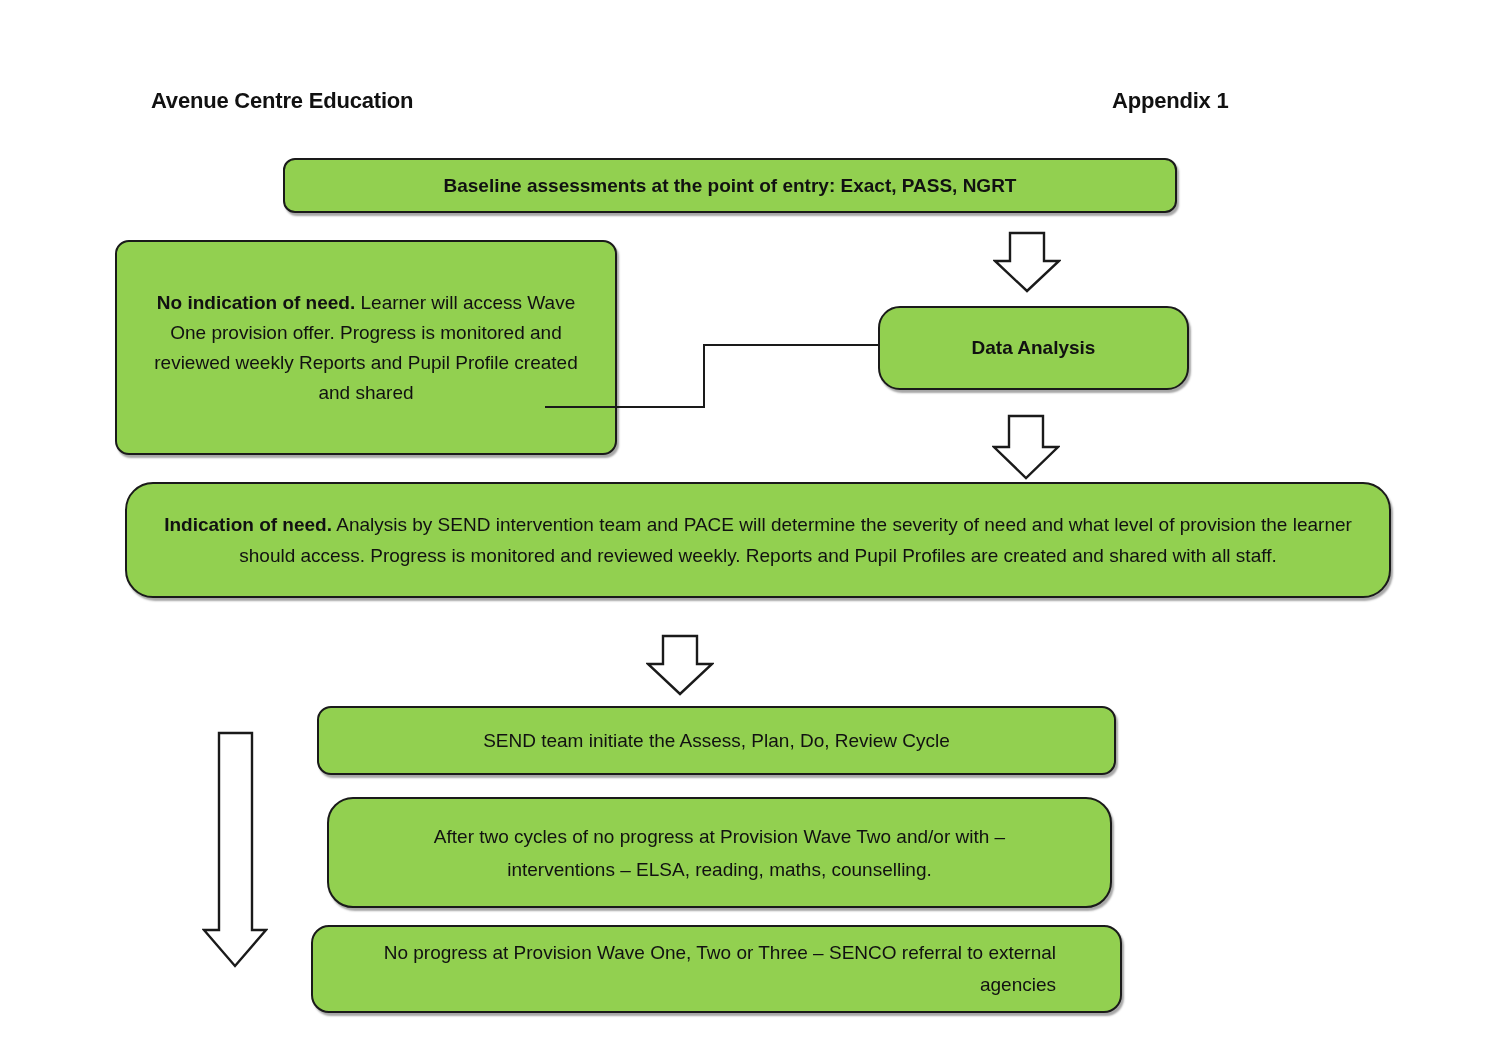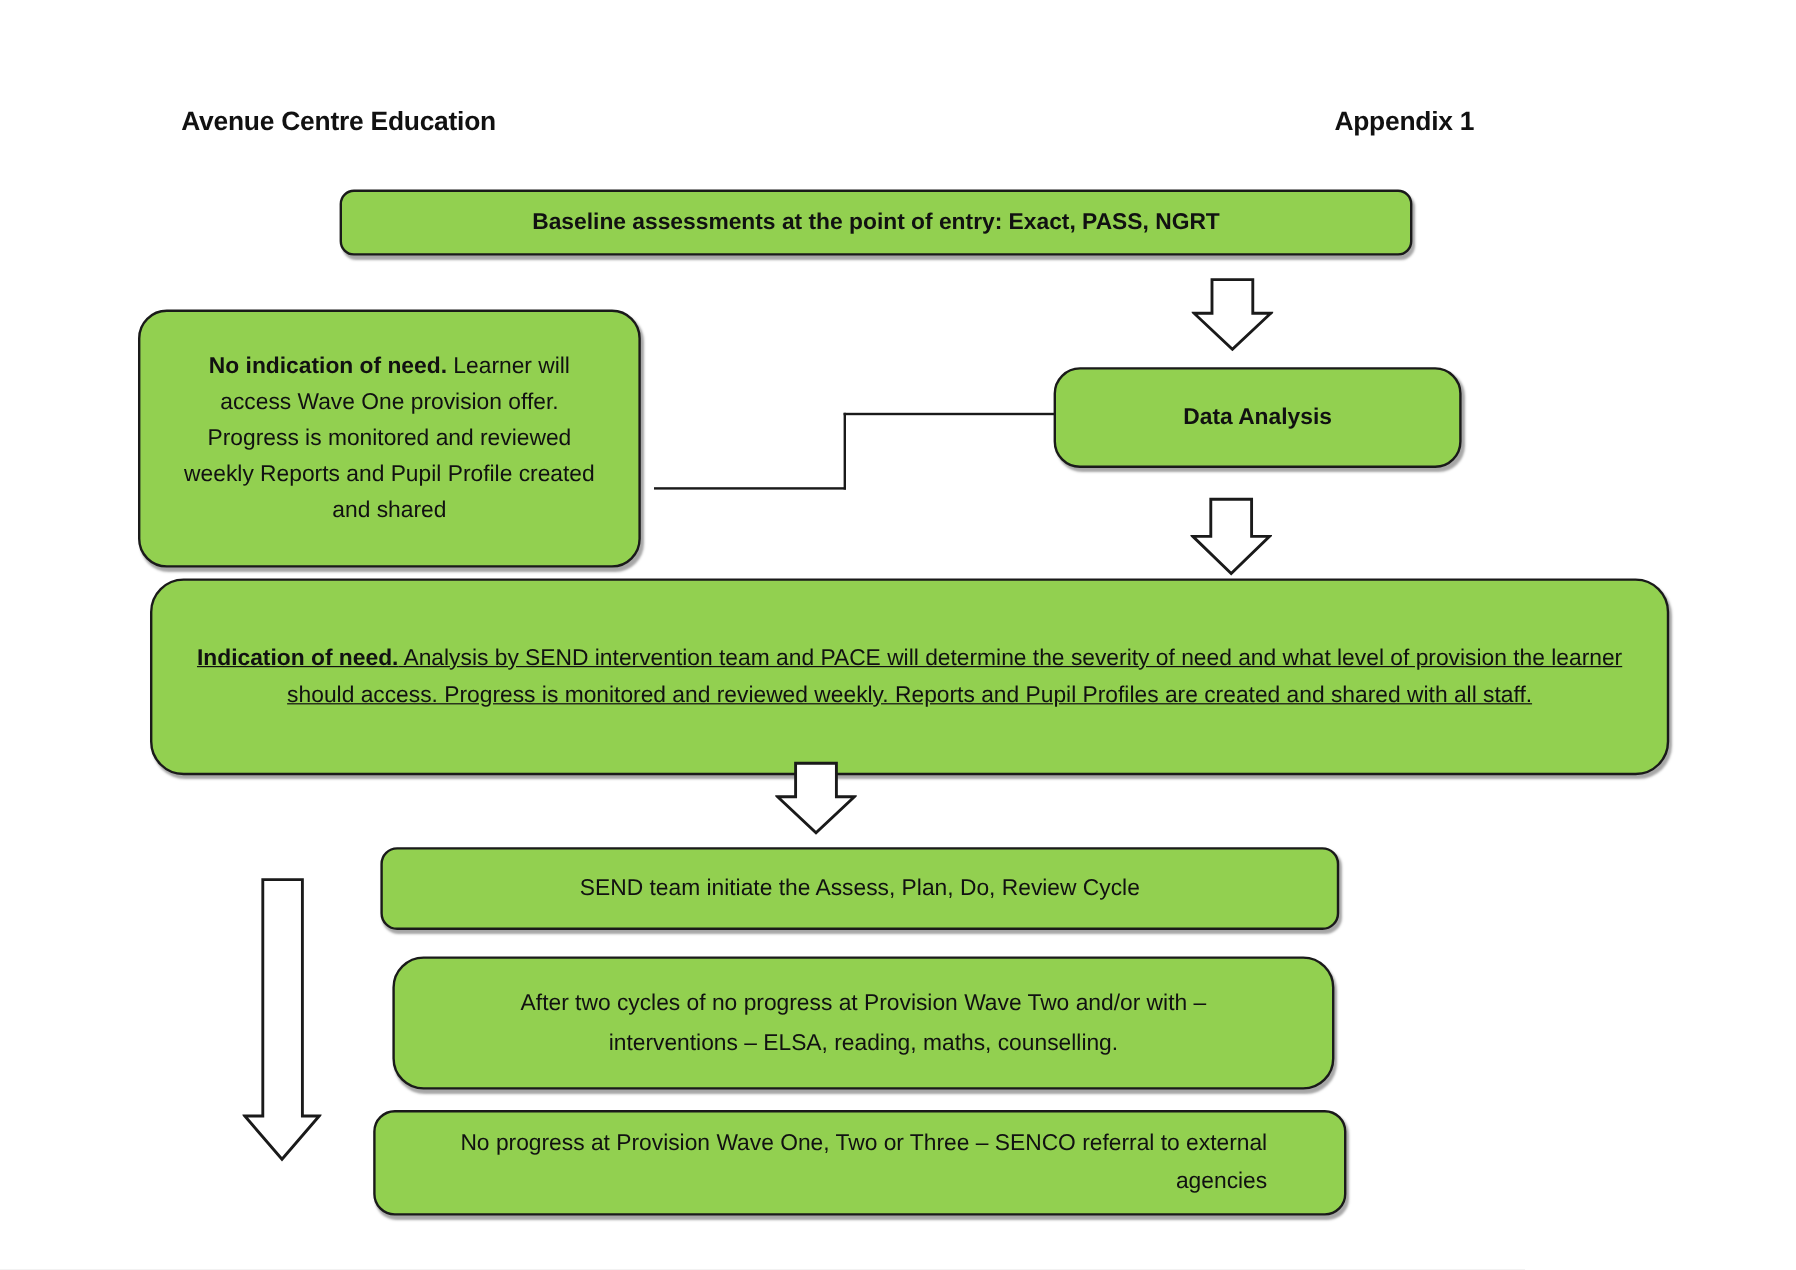--- a/index.html
+++ b/index.html
@@ -36,23 +36,23 @@
     border:2px solid var(--box_border);
     box-shadow:2px 3px 2px rgba(0,0,0,0.35);
     display:flex;align-items:center;justify-content:center;
     text-align:center;
     font-size:19px;line-height:30px;
   }
   .box .txt{width:100%;}
   .b{font-weight:bold;}
 
   #baseline{left:283px;top:158px;width:894px;height:55px;border-radius:12px;font-weight:bold;}
-  #no-indication{left:115px;top:258px;width:419px;height:215px;border-radius:24px;padding:0 26px;}
-  #data-analysis{left:878px;top:306px;width:340px;height:84px;border-radius:22px;font-weight:bold;}
-  #indication{left:125px;top:482px;width:1266px;height:164px;border-radius:28px;padding:0 34px;line-height:31px;text-decoration:underline;}
+  #no-indication{left:115px;top:240px;width:502px;height:215px;border-radius:14px;padding:0 26px;}
+  #data-analysis{left:878px;top:306px;width:311px;height:84px;border-radius:22px;font-weight:bold;}
+  #indication{left:125px;top:482px;width:1266px;height:116px;border-radius:28px;padding:0 34px;line-height:31px;}
   #send{left:317px;top:706px;width:799px;height:69px;border-radius:14px;}
   #after{left:327px;top:797px;width:785px;height:111px;border-radius:26px;padding:0 64px;line-height:33px;}
   #no-progress{left:311px;top:925px;width:811px;height:88px;border-radius:18px;padding:0 64px;line-height:32px;text-align:right;}
 
   .line{position:absolute;background:var(--connector);}
   #conn-a{left:703px;top:344px;width:176px;height:2px;}
   #conn-b{left:703px;top:344px;width:2px;height:64px;}
   #conn-c{left:545px;top:406px;width:160px;height:2px;}
 
   .arrow{position:absolute;}

